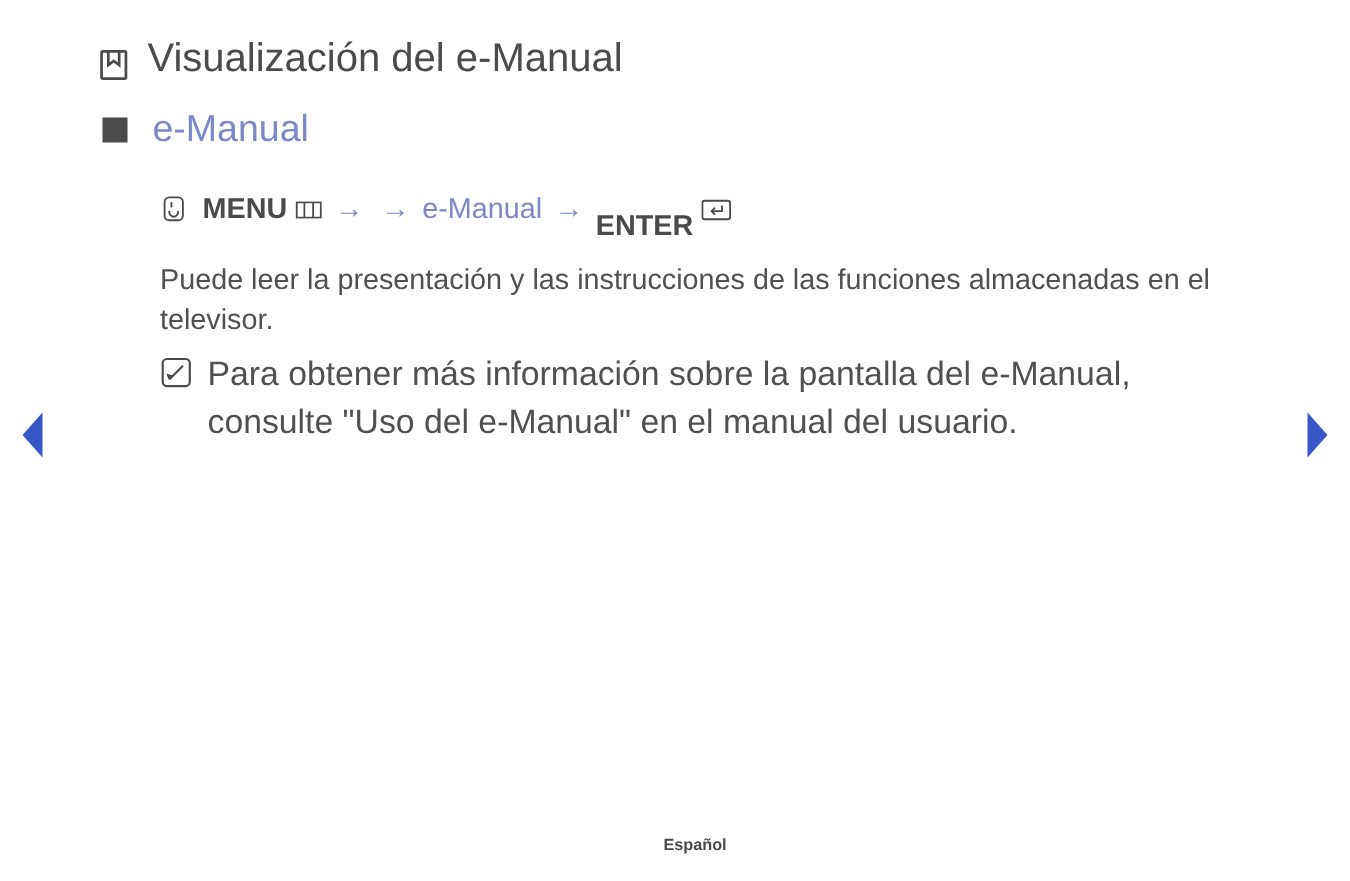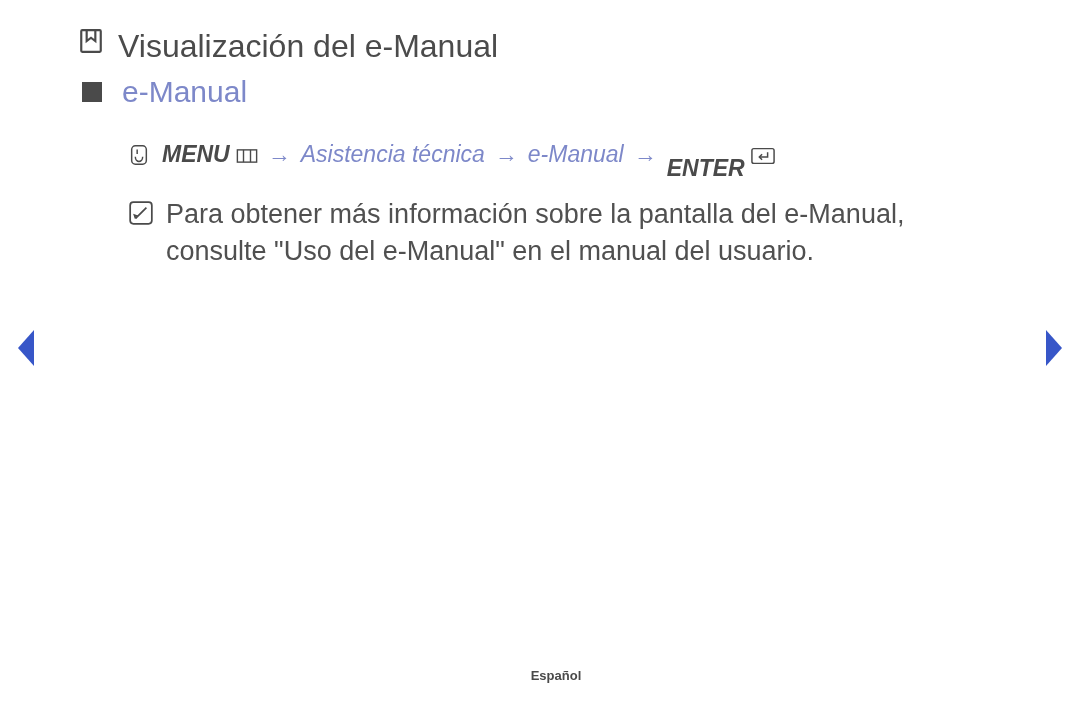--- a/index.html
+++ b/index.html
@@ -1,24 +1,24 @@
 <!DOCTYPE html>
 <html><head>
   <meta charset="utf-8">
   <style>
     * { box-sizing: border-box; margin: 0; padding: 0; }
     html, body { width: 1080px; height: 705px; font-family: Arial, Helvetica, sans-serif; background: #fff; color: #515151; position: relative; }
     .page { padding: 28px 78px 0 78px; }
-    .title-row { display: flex; align-items: flex-start; gap: 14px; margin-bottom: 10px; }
+    .title-row { display: flex; align-items: flex-end; gap: 14px; margin-bottom: 22px; }
     .title-icon { width: 26px; height: 26px; flex-shrink: 0; }
     .title-text { font-size: 32px; font-weight: 400; color: #4b4b4b; letter-spacing: 0; }
     .subtitle-row { display: flex; align-items: center; gap: 18px; margin-bottom: 18px; }
     .square-bullet { width: 20px; height: 20px; background: #4a4a4a; margin-left: 4px; margin-right: 2px; flex-shrink: 0; }
     .subtitle-text { font-size: 30px; font-weight: 400; color: #7d88c9; }
-    .nav-line { display: flex; align-items: center; flex-wrap: wrap; gap: 6px; font-size: 23px; margin-left: 50px; margin-bottom: 14px; color: #505050; font-style: italic; }
+    .nav-line { display: flex; align-items: center; flex-wrap: wrap; gap: 6px; font-size: 23px; margin-left: 50px; margin-bottom: 14px; color: #505050; }
     .nav-remote-icon { width: 22px; height: 22px; margin-right: 6px; flex-shrink: 0; }
     .nav-menu-label { font-weight: 700; color: #4a4a4a; }
     .nav-menu-icon { width: 22px; height: 14px; vertical-align: middle; }
     .nav-arrow { padding: 0 4px; color: #7d88c9; }
     .nav-blue { color: #7d88c9; }
     .nav-enter-label { font-weight: 700; color: #4a4a4a; margin-top: 28px; }
     .nav-enter-icon { width: 24px; height: 18px; vertical-align: middle; }
     .body-text { font-size: 23px; line-height: 1.38; color: #505050; margin-left: 50px; margin-bottom: 10px; }
     .note-row { display: flex; align-items: flex-start; gap: 12px; margin-left: 50px; font-size: 27px; line-height: 1.38; color: #505050; }
     .note-icon { width: 26px; height: 26px; flex-shrink: 0; margin-top: 3px; }
@@ -58,34 +58,34 @@
     </span>
     <span class="nav-menu-label">MENU</span>
     <span>
       <svg class="nav-menu-icon" viewBox="0 0 24 16" fill="none" stroke="#4a4a4a" stroke-width="1.6">
         <rect x="1" y="1" width="22" height="14"></rect>
         <line x1="8" y1="1" x2="8" y2="15"></line>
         <line x1="16" y1="1" x2="16" y2="15"></line>
       </svg>
     </span>
     <span class="nav-arrow">→</span>
-    <span class="nav-blue">Asistencia técnica</span>
     <span class="nav-arrow">→</span>
     <span class="nav-blue">e-Manual</span>
     <span class="nav-arrow">→</span>
     <span class="nav-enter-label">ENTER</span>
     <span>
       <svg class="nav-enter-icon" viewBox="0 0 26 18" fill="none" stroke="#4a4a4a" stroke-width="1.6">
         <rect x="1" y="1" width="24" height="16" rx="2"></rect>
         <path d="M18 5 v5 h-9"></path>
         <path d="M12 7 l-3 3 l3 3"></path>
       </svg>
     </span>
   </div>
 
+  <p class="body-text">Puede leer la presentación y las instrucciones de las funciones almacenadas en el televisor.</p>
 
   <div class="note-row">
     <span class="note-icon">
       <svg viewBox="0 0 24 24" width="26" height="26" fill="none" stroke="#4a4a4a" stroke-width="1.6">
         <rect x="2" y="2" width="20" height="20" rx="3"></rect>
         <path d="M7 17 L17 7"></path>
         <path d="M7 17 l-1 -3 l3 1"></path>
       </svg>
     </span>
     <p class="note-text">Para obtener más información sobre la pantalla del e-Manual, consulte "Uso del e-Manual" en el manual del usuario.</p>

